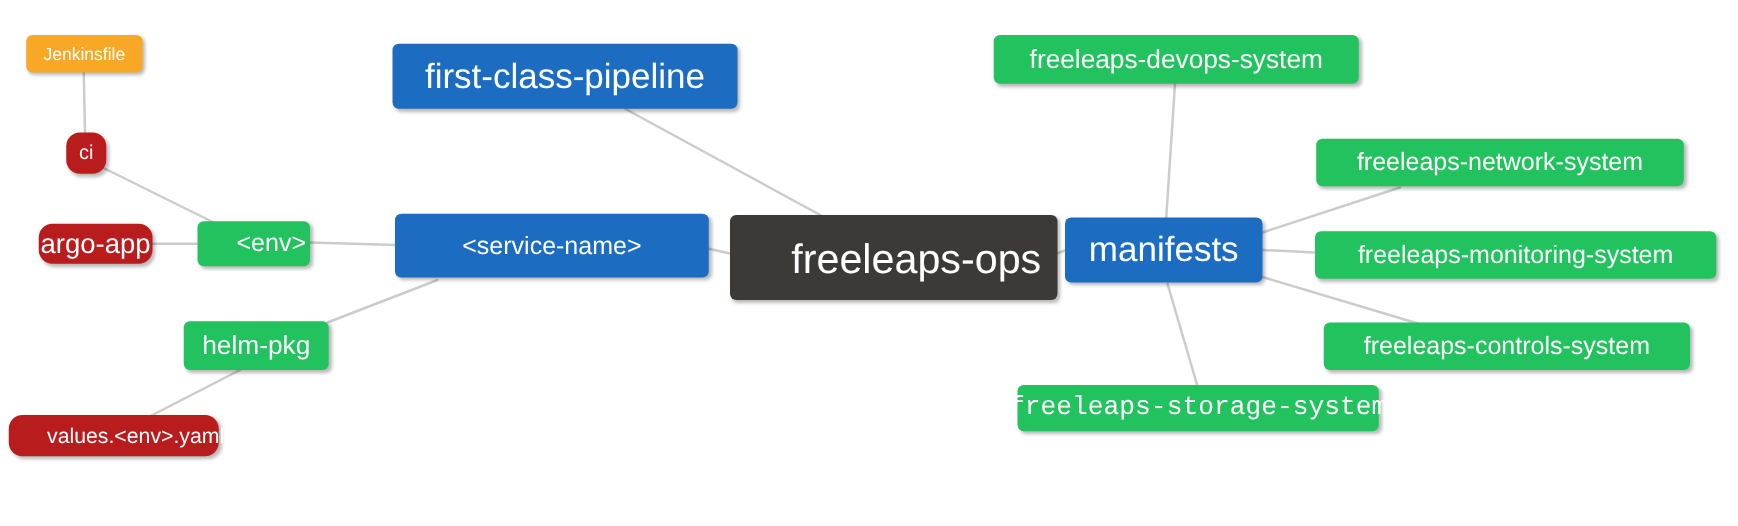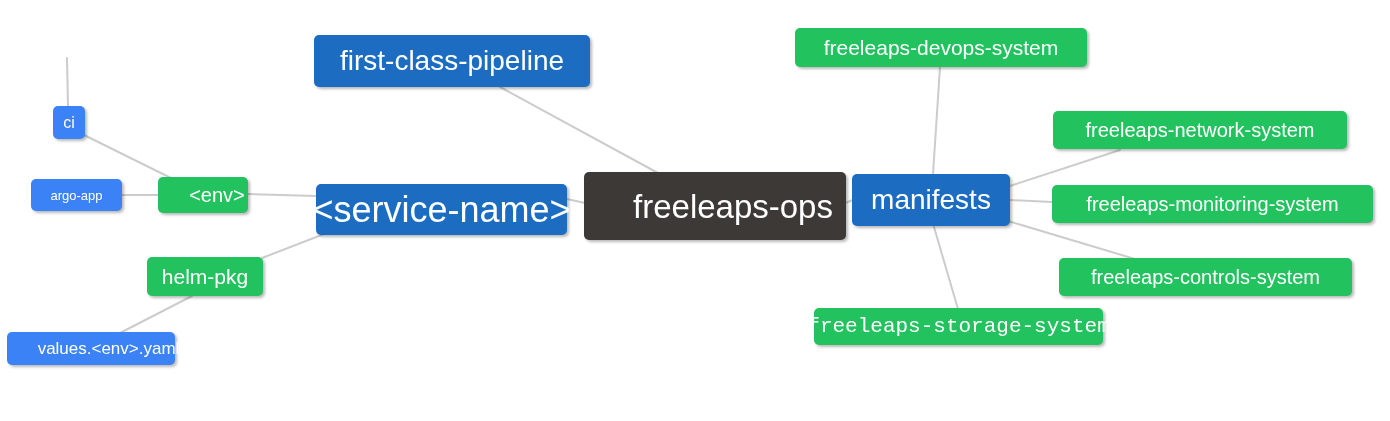--- a/index.html
+++ b/index.html
@@ -35,21 +35,21 @@
     box-sizing: border-box;
     color: #ffffff;
     border-radius: 5px;
     white-space: nowrap;
     box-shadow: 2px 2px 3px rgba(0,0,0,0.28);
     cursor: pointer;
     line-height: 1;
     user-select: none;
   }
   .c-orange { background: #f9a825; }
-  .c-red    { background: #3b82f6; }
+  .c-red    { background: #b91c1c; border-radius: 11px; }
   .c-green  { background: #22c35e; }
   .c-blue   { background: #1c6dc2; }
   .c-dark   { background: #3d3936; }
 </style>
 </head>
 <body>
 
 <div class="canvas">
 
   <svg class="edges" viewBox="0 0 1390 421" xmlns="http://www.w3.org/2000/svg">
@@ -62,34 +62,35 @@
     <line x1="500" y1="87" x2="658" y2="173"></line>
     <line x1="567" y1="199" x2="585" y2="203"></line>
     <line x1="845" y1="203" x2="853" y2="200"></line>
     <line x1="933" y1="174" x2="940" y2="67"></line>
     <line x1="1010" y1="186" x2="1120" y2="150"></line>
     <line x1="1010" y1="200" x2="1052" y2="202"></line>
     <line x1="1008" y1="221" x2="1135" y2="259"></line>
     <line x1="934" y1="227" x2="958" y2="309"></line>
   </svg>
 
+  <div class="node c-orange" style="left:21px; top:28px; width:93px; height:30px; font-size:14px;">Jenkinsfile</div>
 
   <div class="node c-red" style="left:53px; top:106px; width:32px; height:33px; font-size:16px;">ci</div>
 
-  <div class="node c-red" style="left:31px; top:179px; width:91px; height:32px; font-size:13px;">argo-app</div>
+  <div class="node c-red" style="left:31px; top:179px; width:91px; height:32px; font-size:22px;">argo-app</div>
 
   <div class="node c-green" style="left:158px; top:177px; width:90px; height:36px; font-size:20px;padding-left:28px;">&lt;env&gt;</div>
 
   <div class="node c-green" style="left:147px; top:257px; width:116px; height:39px; font-size:21px;">helm-pkg</div>
 
   <div class="node c-red" style="left:7px; top:332px; width:168px; height:33px; font-size:17px;padding-left:35px;">values.&lt;env&gt;.yaml</div>
 
   <div class="node c-blue" style="left:314px; top:35px; width:276px; height:52px; font-size:28px;">first-class-pipeline</div>
 
-  <div class="node c-blue" style="left:316px; top:184px; width:251px; height:51px; font-size:36px;">&lt;service-name&gt;</div>
+  <div class="node c-blue" style="left:316px; top:171px; width:251px; height:51px; font-size:20px;">&lt;service-name&gt;</div>
 
   <div class="node c-dark" style="left:584px; top:172px; width:262px; height:68px; font-size:33px;padding-left:36px;">freeleaps-ops</div>
 
   <div class="node c-blue" style="left:852px; top:174px; width:158px; height:52px; font-size:28px;">manifests</div>
 
   <div class="node c-green" style="left:795px; top:28px; width:292px; height:39px; font-size:21px;">freeleaps-devops-system</div>
 
   <div class="node c-green" style="left:1053px; top:111px; width:294px; height:38px; font-size:20px;">freeleaps-network-system</div>
 
   <div class="node c-green" style="left:1052px; top:185px; width:321px; height:38px; font-size:20px;">freeleaps-monitoring-system</div>

